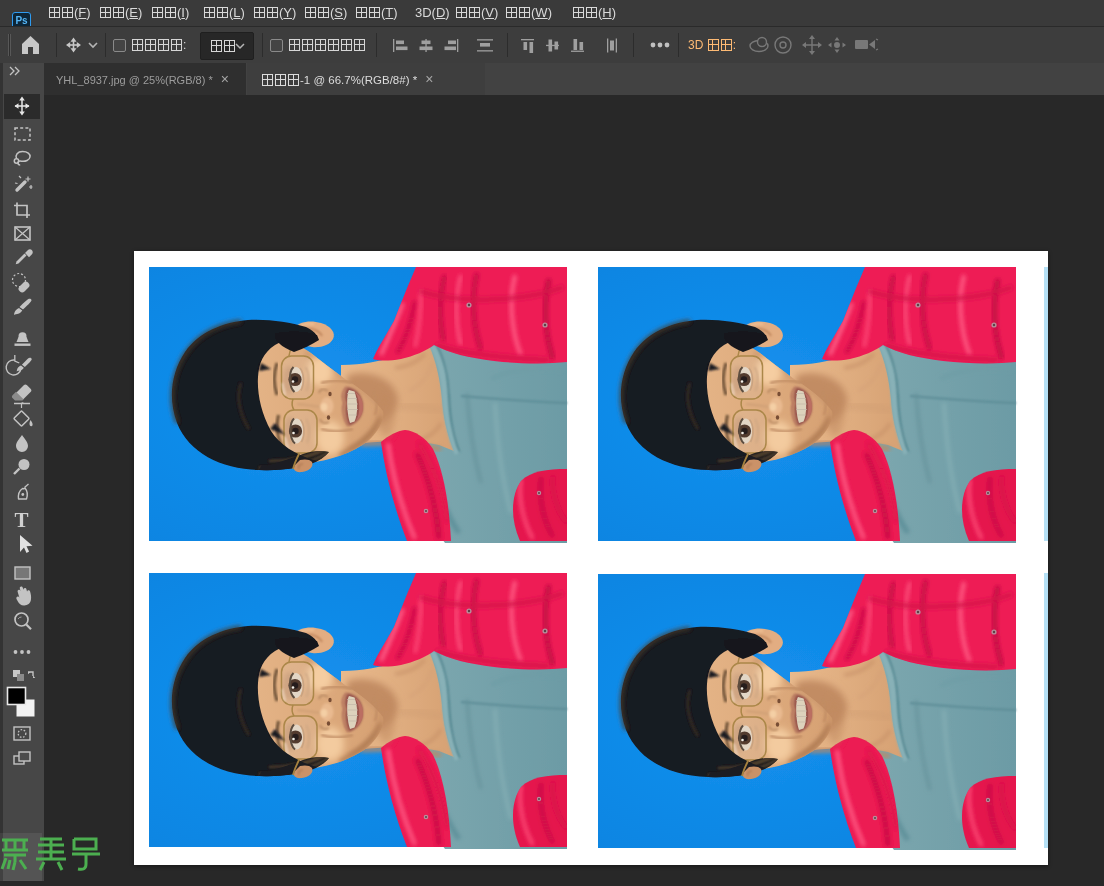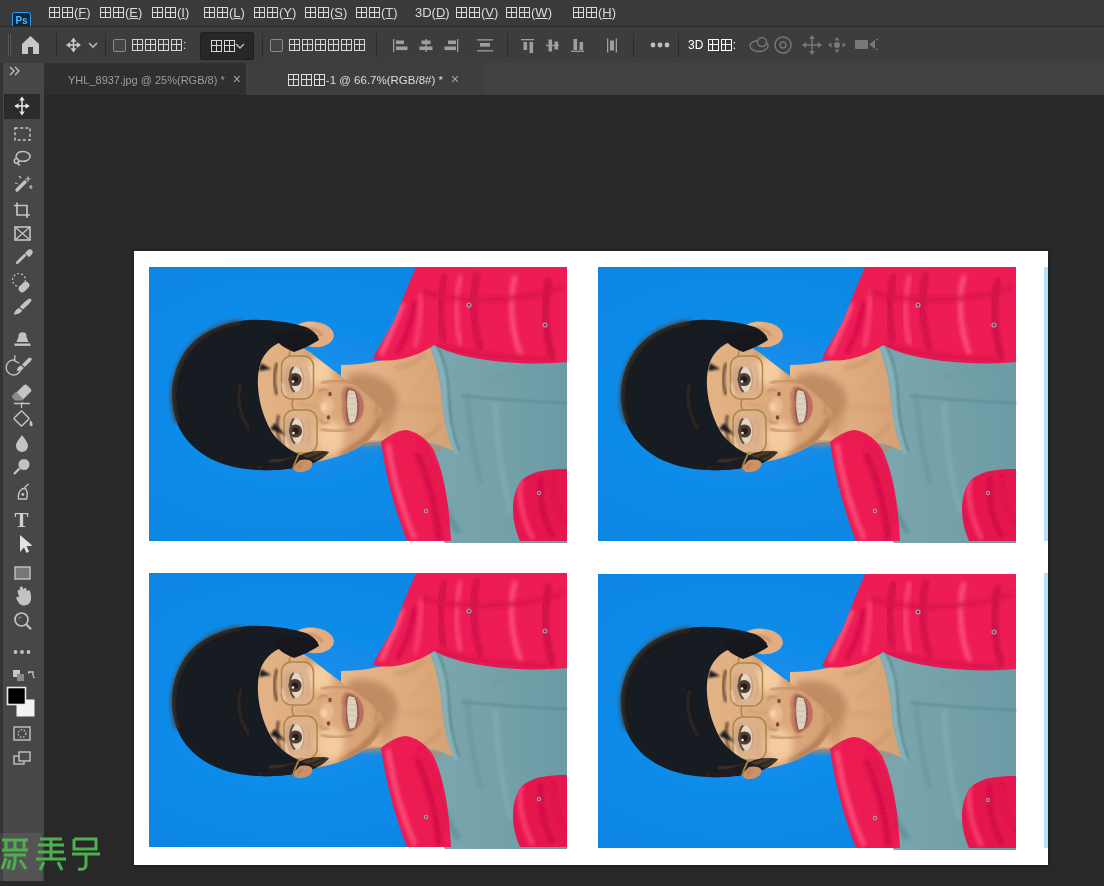--- a/index.html
+++ b/index.html
@@ -21,21 +21,21 @@
           border-top:1px solid #2a2a2a;border-bottom:1px solid #2a2a2a;}
   .osep{position:absolute;top:6px;width:1px;height:24px;background:#2c2c2c;}
   .otext{position:absolute;color:#d6d6d6;font-size:12px;top:0;height:36px;line-height:36px;}
   .checkbox{position:absolute;top:12px;width:11px;height:11px;border:1px solid #8a8a8a;
             border-radius:2px;background:#444;}
   #layerdd{left:200px;top:5px;width:52px;height:26px;background:#272727;
            border:1px solid #1f1f1f;border-radius:2px;}
   
   #tabbar{left:44px;top:63px;width:1060px;height:32px;background:#424242;}
   #tab1{left:0px;top:0;width:202px;height:32px;background:#2f2f2f;color:#9d9d9d;}
-  #tab2{left:203px;top:0;width:238px;height:32px;background:#3e3e3e;color:#dcdcdc;text-align:center;}
+  #tab2{left:203px;top:0;width:238px;height:32px;background:#3e3e3e;color:#dcdcdc;}
   .tab{position:absolute;font-size:11.5px;line-height:32px;text-align:left;white-space:nowrap;}
   .tabx{color:#a6a6a6;margin-left:8px;font-size:14px;}
   
   #toolstrip{left:0;top:63px;width:44px;height:818px;background:#474747;}
   #toolstrip .edgestrip{position:absolute;left:0;top:0;width:3px;height:818px;background:#333333;}
   #selbox{position:absolute;left:4px;top:31px;width:36px;height:25px;background:#2b2b2b;}
   
   #canvas{left:44px;top:95px;width:1060px;height:791px;background:#282828;}
   #doc{left:134px;top:251px;width:914px;height:614px;background:#ffffff;box-shadow:0 1px 4px rgba(0,0,0,0.45);}
   
@@ -142,25 +142,25 @@
         <path d="M1 1 l4 4 l4 -4" stroke="#b5b5b5" stroke-width="1.5" fill="none"></path>
       </svg>
   </div>
   <div class="osep" style="left:262px"></div>
   <div class="checkbox" style="left:270px"></div>
   <div class="otext" style="left:288px"><span class="hz"></span><span class="hz"></span><span class="hz"></span><span class="hz"></span><span class="hz"></span><span class="hz"></span></div>
   <div class="osep" style="left:376px"></div>
   <div class="osep" style="left:507px"></div>
   <div class="osep" style="left:633px"></div>
   <div class="osep" style="left:678px"></div>
-  <div class="otext" style="left:688px;color:#ffffff;">3D <span class="hz"></span><span class="hz"></span>:</div>
+  <div class="otext" style="left:688px;color:#fdba74;">3D <span class="hz"></span><span class="hz"></span>:</div>
 </div>
 
 <div id="tabbar" class="abs">
-  <div id="tab1" class="tab" style="font-size:11px;"><span style="margin-left:24px;">YHL_8937.jpg @ 25%(RGB/8) *</span><span class="tabx">×</span></div>
+  <div id="tab1" class="tab" style="font-size:11px;"><span style="margin-left:12px;">YHL_8937.jpg @ 25%(RGB/8) *</span><span class="tabx">×</span></div>
   <div id="tab2" class="tab"><span style="margin-left:14px;"><span class="hz"></span><span class="hz"></span><span class="hz"></span>-1 @ 66.7%(RGB/8#) *</span><span class="tabx">×</span></div>
 </div>
 
 <div id="toolstrip" class="abs">
   <div class="edgestrip"></div>
   <div id="selbox"></div>
   <svg class="abs" style="left:0;top:0" width="44" height="818" viewBox="0 0 44 818" id="toolsvg">
     <g fill="none" stroke="#c3c3c3" stroke-width="1.5">
 
       <path d="M10 4 l4 4 l-4 4 M15 4 l4 4 l-4 4" stroke-width="1.3"></path>

